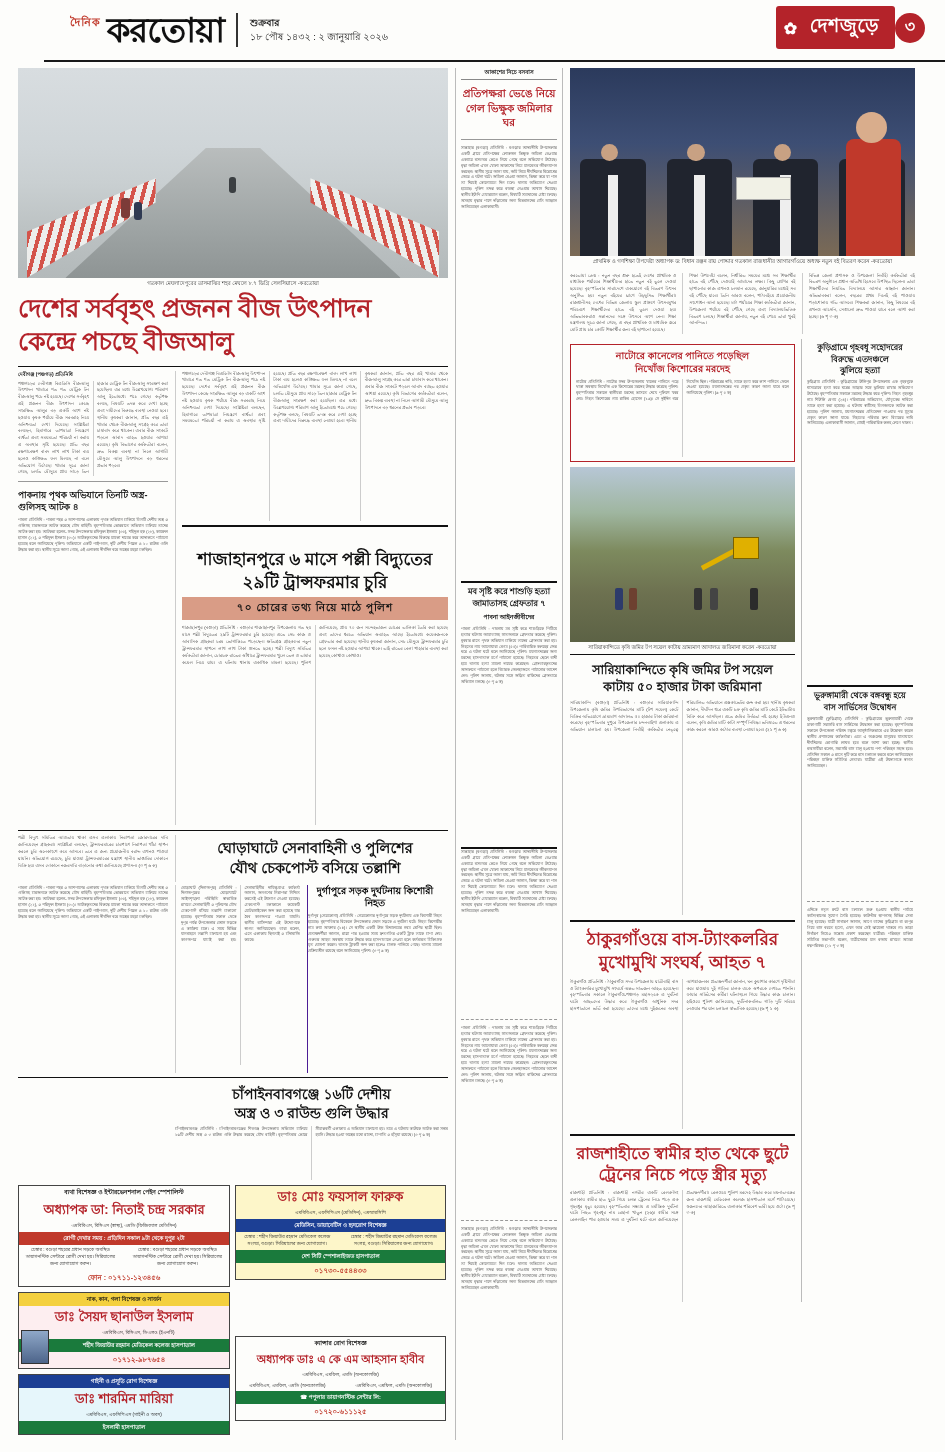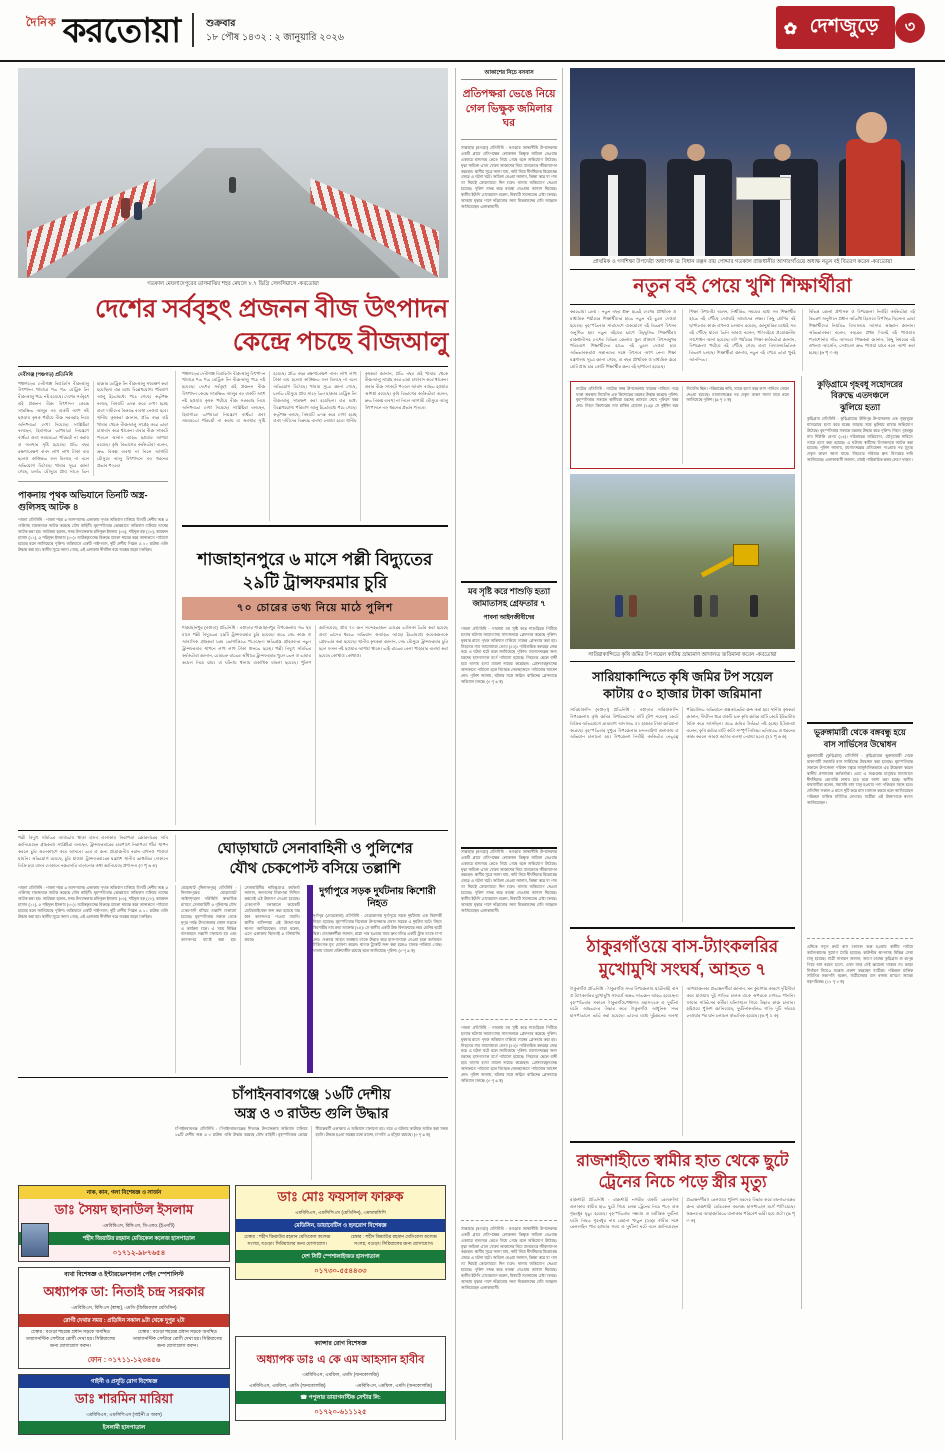--- a/index.html
+++ b/index.html
@@ -18,20 +18,21 @@
   }
 
   
   .masthead {
     position: relative;
     height: 62px;
     border-bottom: 2px solid #1a1a1a;
     padding: 0 26px;
     display: flex;
     align-items: center;
+    margin-left: 44px;
   }
   .logo-block { display: flex; align-items: flex-end; gap: 6px; }
   .logo-small {
     font-size: 11px; color: #c0392b; font-weight: bold;
     letter-spacing: 1px; margin-bottom: 14px;
   }
   .logo-main {
     font-size: 34px; font-weight: bold; color: #111;
     letter-spacing: -1px; line-height: 1;
   }
@@ -153,21 +154,21 @@
     border-bottom: 1px solid #222;
     text-align: center;
     font-size: 11px;
     font-weight: bold;
     letter-spacing: 3px;
     padding: 3px 0;
     color: #111;
     margin: 3px 0 6px 0;
   }
   .mega-head {
-    text-align: right;
+    text-align: left;
     color: #b4232a;
     font-weight: bold;
     font-size: 25px;
     line-height: 1.32;
     letter-spacing: -0.3px;
     padding: 1px 0 8px 0;
   }
   .sec-head {
     text-align:center; font-weight:bold; font-size:17px;
     line-height:1.35; color:#111; padding: 4px 0 3px 0;
@@ -320,21 +321,21 @@
         </div>
       </div>
 
       <div style="display:flex;gap:7px;margin-top:3px;">
         <div style="width:150px;">
           <div class="micro">পাবনা প্রতিনিধি : পাবনা শহর ও আশপাশের এলাকায় পৃথক অভিযান চালিয়ে তিনটি দেশীয় অস্ত্র ও গুলিসহ চারজনকে আটক করেছে যৌথ বাহিনী। বৃহস্পতিবার ভোররাতে অভিযান চালিয়ে তাদের আটক করা হয়। আটকরা হলেন- সদর উপজেলার রফিকুল ইসলাম (৩৫), শহিদুল হক (২৮), কামরুল হাসান (২২), ও শরিফুল ইসলাম (৩০)। আটককৃতদের বিরুদ্ধে মামলা দায়ের করে আদালতে পাঠানো হয়েছে বলে জানিয়েছে পুলিশ। অভিযানে একটি পাইপগান, দুটি দেশীয় পিস্তল ও ১০ রাউন্ড গুলি উদ্ধার করা হয়। স্থানীয় সূত্রে জানা গেছে, ওই এলাকায় দীর্ঘদিন ধরে অস্ত্রের মহড়া চলছিল।</div>
         </div>
         <div style="width:125px;border-left:1px solid #ccc;padding-left:5px;">
           <div class="micro col2" style="height:180px;overflow:hidden;">ঘোড়াঘাট (দিনাজপুর) প্রতিনিধি : দিনাজপুরের ঘোড়াঘাটে আইনশৃঙ্খলা পরিস্থিতি স্বাভাবিক রাখতে সেনাবাহিনী ও পুলিশের যৌথ চেকপোস্ট বসিয়ে তল্লাশি চালানো হয়েছে। বৃহস্পতিবার সকাল থেকে দুপুর পর্যন্ত উপজেলার প্রধান সড়কে এ কার্যক্রম চলে। এ সময় বিভিন্ন যানবাহনে তল্লাশি চালানো হয় এবং কাগজপত্র যাচাই করা হয়। সেনাবাহিনীর দায়িত্বপ্রাপ্ত কর্মকর্তা জানান, জনগণের নিরাপত্তা নিশ্চিত করতেই এই উদ্যোগ নেওয়া হয়েছে। চেকপোস্ট চলাকালে কয়েকটি মোটরসাইকেল জব্দ করা হয়েছে যার বৈধ কাগজপত্র পাওয়া যায়নি। স্থানীয় বাসিন্দারা এই উদ্যোগকে স্বাগত জানিয়েছেন। তারা বলেন, এতে এলাকায় ছিনতাই ও চাঁদাবাজি কমবে।</div>
         </div>
-        <div style="width:135px;border-left:6px solid #4c1d95;">
+        <div style="width:135px;border-left:1px solid #4c1d95;">
           <div style="text-align:center;font-weight:bold;font-size:9.5px;line-height:1.35;padding-bottom:3px;">
             <span>দুর্গাপুরে সড়ক দুর্ঘটনায় কিশোরী নিহত</span>
           </div>
           <div class="micro" style="height:160px;overflow:hidden;">দুর্গাপুর (নেত্রকোনা) প্রতিনিধি : নেত্রকোনার দুর্গাপুরে সড়ক দুর্ঘটনায় এক কিশোরী নিহত হয়েছে। বৃহস্পতিবার বিকেলে উপজেলার প্রধান সড়কে এ দুর্ঘটনা ঘটে। নিহত কিশোরীর নাম রুমা আক্তার (১৪)। সে স্থানীয় একটি উচ্চ বিদ্যালয়ের নবম শ্রেণির ছাত্রী ছিল। প্রত্যক্ষদর্শীরা জানান, রাস্তা পার হওয়ার সময় দ্রুতগতির একটি ট্রাক তাকে চাপা দেয়। গুরুতর আহত অবস্থায় তাকে উদ্ধার করে হাসপাতালে নেওয়া হলে কর্তব্যরত চিকিৎসক মৃত ঘোষণা করেন। ঘাতক ট্রাকটি জব্দ করা হলেও চালক পালিয়ে গেছে। থানায় মামলা প্রক্রিয়াধীন রয়েছে বলে জানিয়েছে পুলিশ। (৩ পৃ ৬ ক)</div>
         </div>
       </div>
 
       <div style="border-top:1px solid #111;margin-top:4px;padding-top:3px;display:flex;gap:7px;">
         <div style="width:150px;"></div>
         <div style="width:273px;">
@@ -342,41 +343,41 @@
             <div>চাঁপাইনবাবগঞ্জে ১৬টি দেশীয়</div>
             <div>অস্ত্র ও ৩ রাউন্ড গুলি উদ্ধার</div>
           </div>
           <div class="micro col2" style="height:54px;overflow:hidden;">চাঁপাইনবাবগঞ্জ প্রতিনিধি : চাঁপাইনবাবগঞ্জের শিবগঞ্জ উপজেলায় অভিযান চালিয়ে ১৬টি দেশীয় অস্ত্র ও ৩ রাউন্ড গুলি উদ্ধার করেছে যৌথ বাহিনী। বৃহস্পতিবার ভোরে সীমান্তবর্তী এলাকায় এ অভিযান চালানো হয়। তবে এ ঘটনায় কাউকে আটক করা সম্ভব হয়নি। উদ্ধার হওয়া অস্ত্রের মধ্যে রামদা, চাপাতি ও হাঁসুয়া রয়েছে। (৩ পৃ ৬ ক)</div>
         </div>
       </div>
 
       <div style="display:flex;gap:5px;margin-top:5px;">
 
         <div style="width:212px;">
-          <div class="ad ad-pink-bg">
-            <div class="ad-strip-yellow">নাক, কান, গলা বিশেষজ্ঞ ও সার্জন</div>
-            <div class="ad-title">ডাঃ সৈয়দ ছানাউল ইসলাম</div>
-            <div class="ad-photo"></div>
-            <div class="ad-body">এমবিবিএস, বিসিএস, ডিএলও (ইএনটি)</div>
-            <div class="ad-strip-green">শহীদ জিয়াউর রহমান মেডিকেল কলেজ হাসপাতাল</div>
-            <div class="ad-phone">০১৭১২-৯৮৭৬৫৪</div>
-          </div>
-
           <div class="ad">
             <div class="ad-sub">ব্যথা বিশেষজ্ঞ ও ইন্টারভেনশনাল পেইন স্পেশালিস্ট</div>
             <div class="ad-title">অধ্যাপক ডা: নিতাই চন্দ্র সরকার</div>
             <div class="ad-body">এমবিবিএস, বিসিএস (স্বাস্থ্য), এমডি (ফিজিক্যাল মেডিসিন)</div>
             <div class="ad-strip-red">রোগী দেখার সময় : প্রতিদিন সকাল ৯টা থেকে দুপুর ২টা</div>
             <div class="ad-flex">
               <div style="flex:1;" class="ad-body">চেম্বার : বগুড়া শহরের প্রধান সড়কে অবস্থিত ডায়াগনস্টিক সেন্টারে রোগী দেখা হয়। সিরিয়ালের জন্য যোগাযোগ করুন।</div>
               <div style="flex:1;" class="ad-body">চেম্বার : বগুড়া শহরের প্রধান সড়কে অবস্থিত ডায়াগনস্টিক সেন্টারে রোগী দেখা হয়। সিরিয়ালের জন্য যোগাযোগ করুন।</div>
             </div>
             <div class="ad-phone">ফোন : ০১৭১১-১২৩৪৫৬</div>
           </div>
 
+          <div class="ad ad-pink-bg">
+            <div class="ad-strip-yellow">নাক, কান, গলা বিশেষজ্ঞ ও সার্জন</div>
+            <div class="ad-title">ডাঃ সৈয়দ ছানাউল ইসলাম</div>
+            <div class="ad-photo"></div>
+            <div class="ad-body">এমবিবিএস, বিসিএস, ডিএলও (ইএনটি)</div>
+            <div class="ad-strip-green">শহীদ জিয়াউর রহমান মেডিকেল কলেজ হাসপাতাল</div>
+            <div class="ad-phone">০১৭১২-৯৮৭৬৫৪</div>
+          </div>
+
           <div class="ad ad-cyan-bg">
             <div class="ad-strip-blue">গাইনী ও প্রসূতি রোগ বিশেষজ্ঞ</div>
             <div class="ad-title">ডাঃ শারমিন মারিয়া</div>
             <div class="ad-body">এমবিবিএস, এফসিপিএস (গাইনী ও অবস)</div>
             <div class="ad-strip-green">ইসলামী হাসপাতাল</div>
 
           </div>
         </div>
 
         <div style="width:211px;">
@@ -458,33 +459,34 @@
         </div>
         <div class="cer-book"></div>
         <div class="cer-kid"></div>
         <div class="cer-kidhead"></div>
       </div>
       <div class="caption">
         <span>প্রাথমিক ও গণশিক্ষা উপদেষ্টা অধ্যাপক ড: বিধান রঞ্জন রায় পোদ্দার গতকাল রাজধানীর আগারগাঁওয়ে অধ্যক্ষ নতুন বই বিতরণ করেন</span>
         <span>-করতোয়া</span>
       </div>
 
-      <div style="border-top:1px solid #111;border-bottom:1px solid #111;">
-        <div class="right-mega">নতুন বই পেয়ে খুশি শিক্ষার্থীরা</div>
-      </div>
 
       <div style="display:flex;gap:6px;margin-top:4px;">
         <div style="flex:1;" class="tiny">করতোয়া ডেস্ক : নতুন বছর শুরু হতেই দেশের প্রাথমিক ও মাধ্যমিক পর্যায়ের শিক্ষার্থীদের হাতে নতুন বই তুলে দেওয়া হয়েছে। বৃহস্পতিবার সারাদেশে একযোগে বই বিতরণ উৎসব অনুষ্ঠিত হয়। নতুন বইয়ের ঘ্রাণে উচ্ছ্বসিত শিক্ষার্থীরা। রাজধানীসহ দেশের বিভিন্ন জেলায় স্কুল প্রাঙ্গণে উৎসবমুখর পরিবেশে শিক্ষার্থীদের হাতে বই তুলে দেওয়া হয়। অভিভাবকরাও সন্তানদের সঙ্গে উৎসবে অংশ নেন। শিক্ষা মন্ত্রণালয় সূত্রে জানা গেছে, এ বছর প্রাথমিক ও মাধ্যমিক স্তরে মোট প্রায় চার কোটি শিক্ষার্থীর জন্য বই ছাপানো হয়েছে।</div>
         <div style="flex:1;border-left:1px solid #ccc;padding-left:6px;" class="tiny">শিক্ষা উপদেষ্টা বলেন, নির্ধারিত সময়ের মধ্যে সব শিক্ষার্থীর হাতে বই পৌঁছে দেওয়াই আমাদের লক্ষ্য। কিছু শ্রেণির বই ছাপানোর কাজ এখনও চলমান রয়েছে, জানুয়ারির মধ্যেই সব বই পৌঁছে যাবে। তিনি আরও বলেন, পাঠ্যবইয়ে প্রয়োজনীয় সংশোধন আনা হয়েছে। মাঠ পর্যায়ের শিক্ষা কর্মকর্তারা জানান, উপজেলা পর্যায়ে বই পৌঁছে গেছে এবং বিদ্যালয়ভিত্তিক বিতরণ চলছে। শিক্ষার্থীরা জানায়, নতুন বই পেয়ে তারা খুবই আনন্দিত।</div>
         <div style="flex:1;border-left:1px solid #ccc;padding-left:6px;" class="tiny">বিভিন্ন জেলা প্রশাসক ও উপজেলা নির্বাহী কর্মকর্তারা বই বিতরণ অনুষ্ঠানে প্রধান অতিথি হিসেবে উপস্থিত ছিলেন। তারা শিক্ষার্থীদের নিয়মিত বিদ্যালয়ে আসার আহ্বান জানান। অভিভাবকরা বলেন, বছরের প্রথম দিনেই বই পাওয়ায় পড়াশোনায় গতি আসবে। শিক্ষকরা জানান, কিছু বিষয়ের বই এখনও আসেনি, সেগুলো দ্রুত পাওয়া যাবে বলে আশা করা হচ্ছে। (৬ পৃ ৩ ক)</div>
       </div>
 
       <div style="display:flex;gap:6px;margin-top:5px;">
         <div style="width:225px;">
           <div class="box-red">
+            <div class="bh">
+              <div>নাটোরে কানেলের পানিতে পড়েছিল</div>
+              <div>নিখোঁজ কিশোরের মরদেহ</div>
+            </div>
             <div class="micro col2" style="height:78px;overflow:hidden;">নাটোর প্রতিনিধি : নাটোর সদর উপজেলায় খালের পানিতে পড়ে থাকা অবস্থায় নিখোঁজ এক কিশোরের মরদেহ উদ্ধার করেছে পুলিশ। বৃহস্পতিবার সকালে স্থানীয়রা মরদেহ ভাসতে দেখে পুলিশে খবর দেয়। নিহত কিশোরের নাম রাকিব হোসেন (১৬)। সে দুইদিন ধরে নিখোঁজ ছিল। পরিবারের দাবি, তাকে হত্যা করে লাশ পানিতে ফেলে দেওয়া হয়েছে। ময়নাতদন্তের পর প্রকৃত কারণ জানা যাবে বলে জানিয়েছে পুলিশ। (৬ পৃ ৫ ক)</div>
           </div>
 
           <div class="photo photo-field" style="margin-top:4px;">
             <div class="pf-exc">
                 <div class="arm"></div>
                 <div class="cab"></div>
               </div>
             <div class="pf-p" style="left:20%;background:#2d3b6b;"></div>
             <div class="pf-p" style="left:26%;background:#6d4030;"></div>

